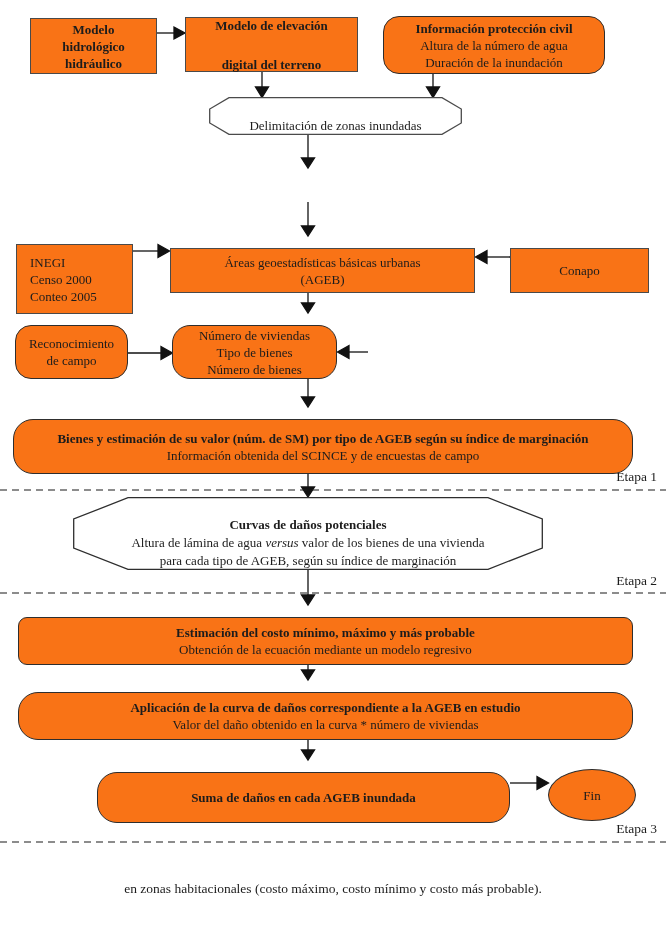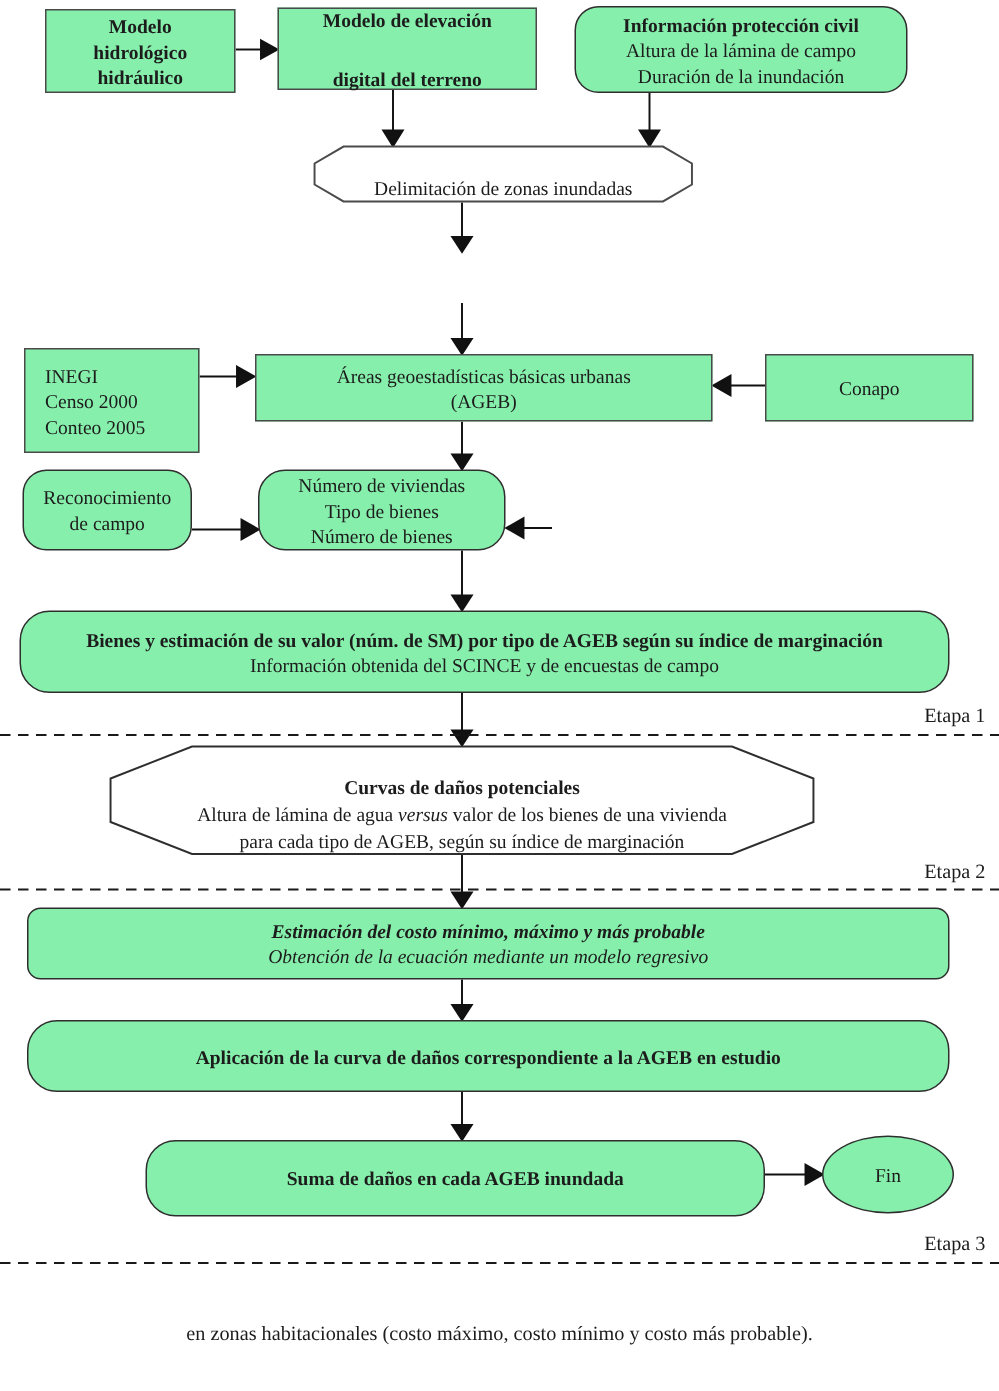--- a/index.html
+++ b/index.html
@@ -3,21 +3,21 @@
 <meta charset="utf-8">
 <style>
   html,body{margin:0;padding:0;background:#ffffff;}
   #canvas{
     position:relative;width:666px;height:927px;background:#ffffff;
     font-family:"Liberation Serif", serif;color:#1c1c1c;overflow:hidden;
   }
   .node{
     position:absolute;display:flex;flex-direction:column;justify-content:center;
     align-items:center;text-align:center;font-size:13px;line-height:17px;
-    background:#86efac;box-sizing:border-box;z-index:2;
+    background:#f97316;box-sizing:border-box;z-index:2;margin-top:12px;
   }
   .rect{border:1.3px solid #4a4a4a;}
   .round{border:1.3px solid #2e2e2e;border-radius:16px;}
   .bold{font-weight:bold;}
   .left-align{align-items:flex-start;text-align:left;padding-left:13px;}
   .overlay{
     position:absolute;display:flex;flex-direction:column;justify-content:flex-end;
     align-items:center;text-align:center;font-size:13px;line-height:18px;z-index:3;
     background:transparent;
   }
@@ -109,21 +109,21 @@
     <div>hidráulico</div>
   </div>
 
   <div class="node rect bold" style="left:185px;top:5px;width:173px;height:55px;gap:22px;">
     <div>Modelo de elevación</div>
     <div>digital del terreno</div>
   </div>
 
   <div class="node round" style="left:383px;top:4px;width:222px;height:58px;">
     <div class="bold">Información protección civil</div>
-    <div>Altura de la lámina de campo</div>
+    <div>Altura de la número de agua</div>
     <div>Duración de la inundación</div>
   </div>
 
   <div class="overlay" style="left:209px;top:97px;width:253px;height:38px;">
     <div>Delimitación de zonas inundadas</div>
   </div>
 
 
   <div class="node rect left-align" style="left:16px;top:232px;width:117px;height:70px;">
     <div>INEGI</div>
@@ -160,27 +160,28 @@
   <div class="stage-label" style="top:469px;">Etapa 1</div>
 
   <div class="overlay" style="left:73px;top:497px;width:470px;height:73px;">
     <div class="bold">Curvas de daños potenciales</div>
     <div><span>Altura de lámina de agua </span><span class="it">versus</span><span> valor de los bienes de una vivienda</span></div>
     <div>para cada tipo de AGEB, según su índice de marginación</div>
   </div>
 
   <div class="stage-label" style="top:573px;">Etapa 2</div>
 
-  <div class="node round" style="left:18px;top:605px;width:615px;height:48px;border-radius:9px;font-style:italic;">
+  <div class="node round" style="left:18px;top:605px;width:615px;height:48px;border-radius:9px;">
     <div class="bold">Estimación del costo mínimo, máximo y más probable</div>
     <div>Obtención de la ecuación mediante un modelo regresivo</div>
   </div>
 
   <div class="node round" style="left:18px;top:680px;width:615px;height:48px;border-radius:20px;">
     <div class="bold">Aplicación de la curva de daños correspondiente a la AGEB en estudio</div>
+    <div>Valor del daño obtenido en la curva * número de viviendas</div>
   </div>
 
   <div class="node round bold" style="left:97px;top:760px;width:413px;height:51px;border-radius:20px;">
     <div>Suma de daños en cada AGEB inundada</div>
   </div>
 
   <div class="node ellipse" style="left:548px;top:757px;width:88px;height:52px;">
     <div>Fin</div>
   </div>
 

